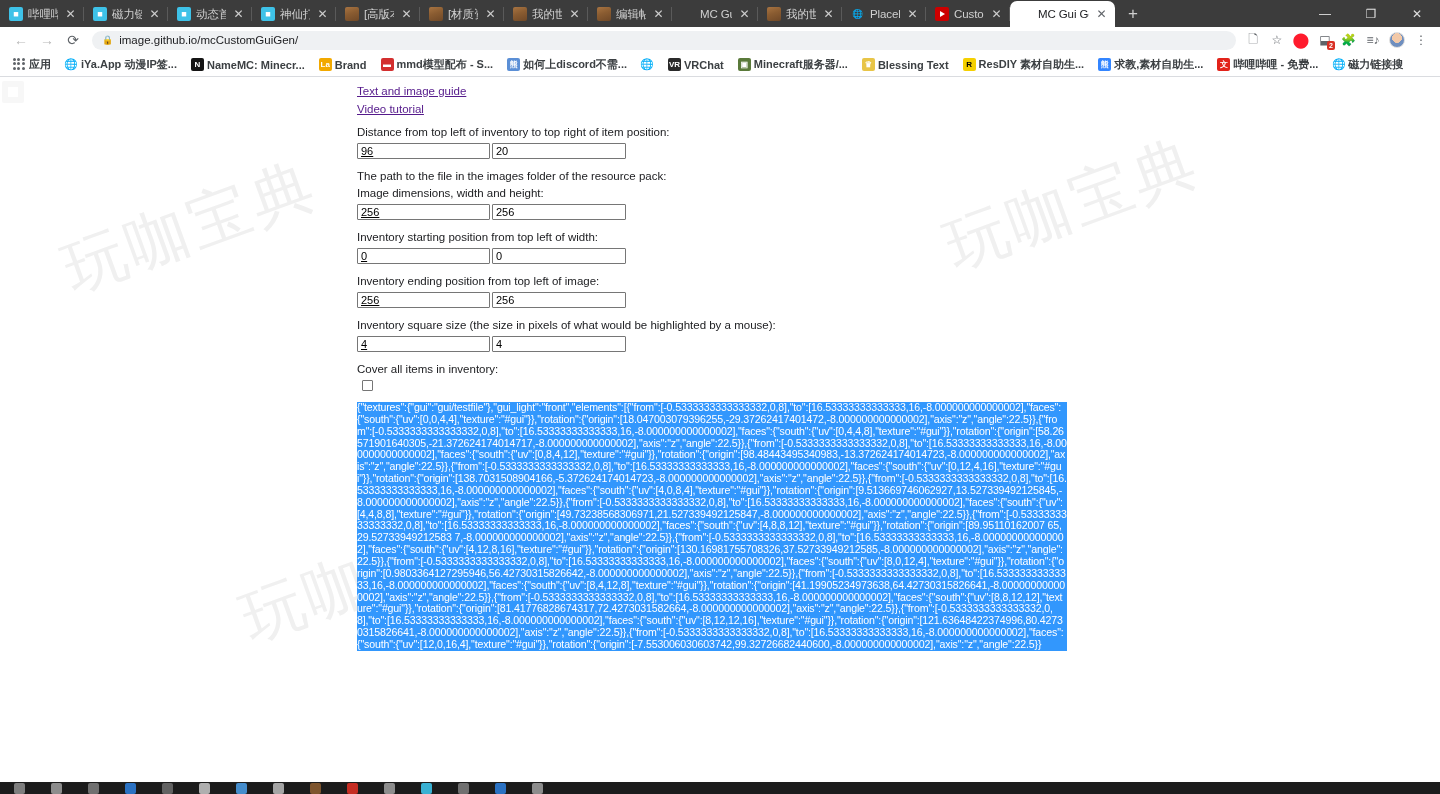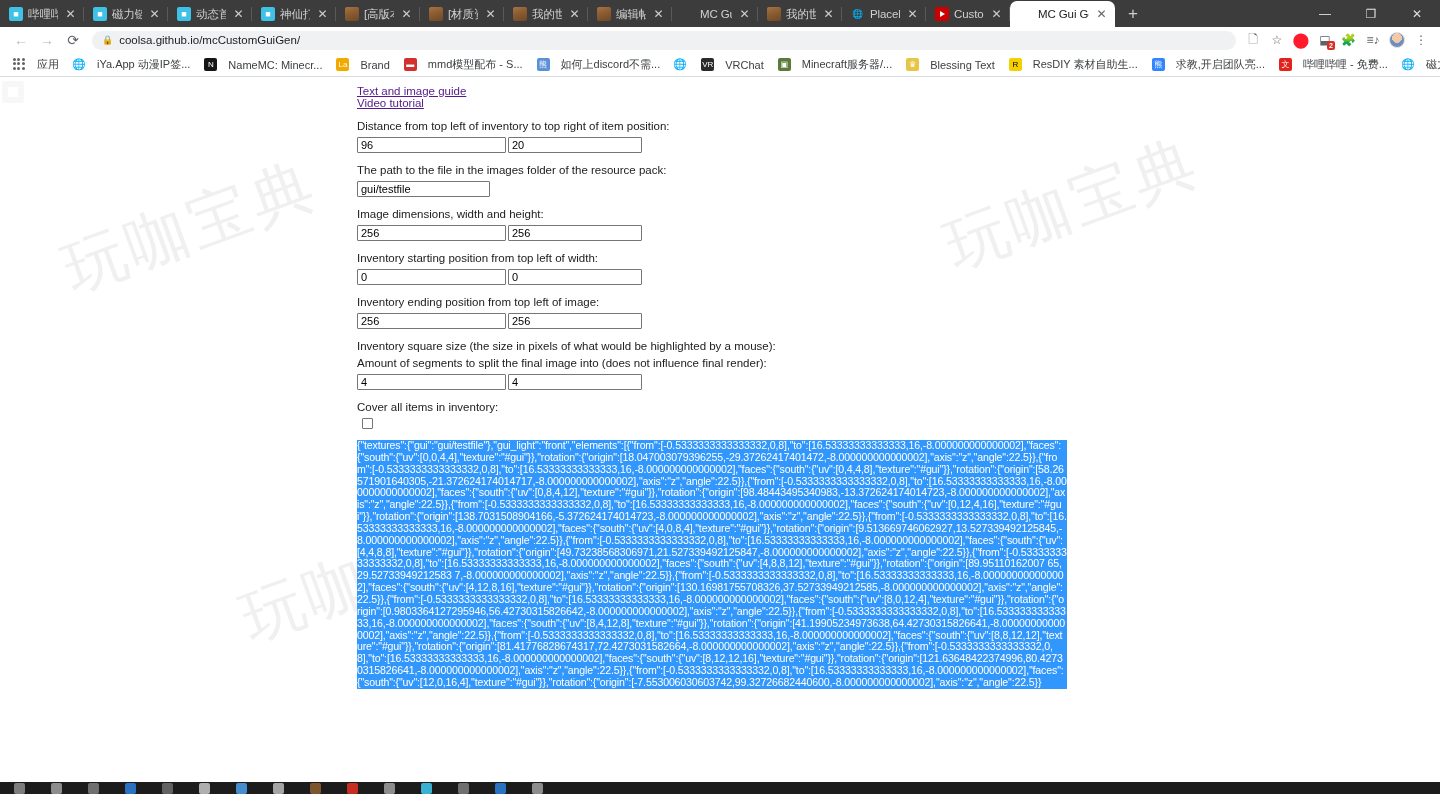--- a/index.html
+++ b/index.html
@@ -111,22 +111,22 @@
     background: radial-gradient(circle at 50% 35%, #f3c9a8 0 42%, #6f8fbf 43% 100%);
     border:1px solid #ddd;
   }
 
   .bookmarks {
     height: 24px; background:#fff; display:flex; align-items:center;
     padding: 0 6px; gap: 0px; border-bottom: 1px solid #dadce0;
     overflow:hidden; white-space:nowrap;
   }
   .bm {
-    display:flex; align-items:center; gap:11px; padding: 0 7px; height:20px;
-    font-size:11px; color:#3c4043; flex:0 0 auto; border-radius:4px;
+    display:flex; align-items:center; gap:3px; padding: 0 7px; height:20px;
+    font-size:11px; color:#3c4043; flex:0 0 auto; border-radius:4px;font-weight:bold;
   }
   .bm .ico {
     width:13px;height:13px;flex:0 0 13px;border-radius:2px;
     display:flex;align-items:center;justify-content:center;font-size:8px;color:#fff;line-height:1;
   }
   .bm .lbl { max-width:130px; overflow:hidden; text-overflow:ellipsis; white-space:nowrap; }
   .apps-grid {
     width:13px;height:13px; display:grid; grid-template-columns:repeat(3,3px);
     grid-template-rows:repeat(3,3px); gap:1.4px;
   }
@@ -151,36 +151,36 @@
     background:#f7f7f7; border-radius:2px;
   }
   .brokenimg::after {
     content:""; position:absolute; left:6px; top:6px; width:10px; height:10px; background:#fff;
   }
 
   .content { position:absolute; left:357px; top:8px; width:1060px; }
 
   .guide-link {
     display:block; color:#551a8b; text-decoration:underline;
-    font-size:11.5px; width:fit-content;
+    font-size:11.5px; margin-bottom:6px; width:fit-content;
     font-family:"Liberation Sans", sans-serif;
   }
   .guide-link.second { margin-bottom:11px; }
 
   .field-label {
     font-size:11.5px; color:#202124; margin: 0 0 5px 0;
     font-family:"Liberation Sans", sans-serif;
   }
   .row { display:flex; gap:2px; margin-bottom:11px; }
   .txt {
     height:16px; border:1px solid #767676; background:#fff; border-radius:1px;
     font-size:11px; padding:0 3px; color:#000;
     font-family:"Liberation Sans", sans-serif; outline:none;
   }
-  .txt.w133 { width:149px; }
+  .txt.w133 { width:133px;text-decoration:underline; }
   .txt.w134 { width:134px; }
   .txt.path { width:133px; }
 
   .cb {
     width:11px;height:11px;border:1px solid #767676;background:#fff;border-radius:1px;
     display:block; margin: 0 0 6px 5px;
   }
   .genbtn {
     display:inline-block; font-size:11px; padding:2px 7px;
     border:1px solid #a0a0a0; border-radius:2px;
@@ -309,21 +309,21 @@
       <div>✕</div>
     </div>
   </div>
 
   <div class="toolbar">
     <div class="navbtn dis">←</div>
     <div class="navbtn dis">→</div>
     <div class="navbtn">⟳</div>
     <div class="omnibox">
       <span class="lock">🔒</span>
-      <span>coolsa.github.io/mcCustomGuiGen/</span>
+      <span>image.github.io/mcCustomGuiGen/</span>
     </div>
     <div class="toolbar-icons">
       <div class="tbicon">🗋</div>
       <div class="tbicon">☆</div>
       <div class="tbicon opera">⬤</div>
       <div class="tbicon">⬓<span class="badge">2</span></div>
       <div class="tbicon">🧩</div>
       <div class="tbicon">≡♪</div>
       <div class="tbicon">
           <span class="avatar"></span>
@@ -382,21 +382,21 @@
         <div class="bm">
           <span class="ico" style="background: rgb(232, 197, 71);">♛</span>
           <span class="lbl">Blessing Text</span>
         </div>
         <div class="bm">
           <span class="ico" style="background: rgb(245, 208, 0); color: rgb(0, 0, 0);">R</span>
           <span class="lbl">ResDIY 素材自助生...</span>
         </div>
         <div class="bm">
           <span class="ico" style="background: rgb(51, 133, 255);">熊</span>
-          <span class="lbl">求教,开启团队亮...</span>
+          <span class="lbl">求教,素材自助生...</span>
         </div>
         <div class="bm">
           <span class="ico" style="background: rgb(226, 35, 26);">文</span>
           <span class="lbl">哔哩哔哩 - 免费...</span>
         </div>
         <div class="bm">
           <span class="ico" style="background: transparent; color: rgb(74, 144, 217); font-size: 11px;">🌐</span>
           <span class="lbl">磁力链接搜</span>
         </div>
         <div class="bm"></div>
@@ -415,40 +415,36 @@
       <a class="guide-link" href="#">Text and image guide</a>
       <a class="guide-link second" href="#">Video tutorial</a>
 
       <div id="fields-host">
           <div class="field-label">Distance from top left of inventory to top right of item position:</div>
           <div class="row">
             <input type="text" class="txt w133" value="96" style="">
             <input type="text" class="txt w134" value="20" style="">
           </div>
           <div class="field-label">The path to the file in the images folder of the resource pack:</div>
-          <div class="row">
-            <input type="text" class="txt path" value="gui/testfile" style="">
-          </div>
           <div class="field-label">Image dimensions, width and height:</div>
           <div class="row">
             <input type="text" class="txt w133" value="256" style="">
             <input type="text" class="txt w134" value="256" style="">
           </div>
           <div class="field-label">Inventory starting position from top left of width:</div>
           <div class="row">
             <input type="text" class="txt w133" value="0" style="">
             <input type="text" class="txt w134" value="0" style="">
           </div>
           <div class="field-label">Inventory ending position from top left of image:</div>
           <div class="row">
             <input type="text" class="txt w133" value="256" style="">
             <input type="text" class="txt w134" value="256" style="">
           </div>
           <div class="field-label">Inventory square size (the size in pixels of what would be highlighted by a mouse):</div>
-          <div class="field-label">Amount of segments to split the final image into (does not influence final render):</div>
           <div class="row">
             <input type="text" class="txt w133" value="4" style="">
             <input type="text" class="txt w134" value="4" style="">
           </div>
         </div>
 
       <div class="field-label">Cover all items in inventory:</div>
       <span class="cb"></span>
 
       <div class="jsonout">{"textures":{"gui":"gui/testfile"},"gui_light":"front","elements":[{"from":[-0.5333333333333332,0,8],"to":[16.53333333333333,16,-8.000000000000002],"faces":{"south":{"uv":[0,0,4,4],"texture":"#gui"}},"rotation":{"origin":[18.047003079396255,-29.37262417401472,-8.000000000000002],"axis":"z","angle":22.5}},{"from":[-0.5333333333333332,0,8],"to":[16.53333333333333,16,-8.000000000000002],"faces":{"south":{"uv":[0,4,4,8],"texture":"#gui"}},"rotation":{"origin":[58.26571901640305,-21.372624174014717,-8.000000000000002],"axis":"z","angle":22.5}},{"from":[-0.5333333333333332,0,8],"to":[16.53333333333333,16,-8.000000000000002],"faces":{"south":{"uv":[0,8,4,12],"texture":"#gui"}},"rotation":{"origin":[98.48443495340983,-13.372624174014723,-8.000000000000002],"axis":"z","angle":22.5}},{"from":[-0.5333333333333332,0,8],"to":[16.53333333333333,16,-8.000000000000002],"faces":{"south":{"uv":[0,12,4,16],"texture":"#gui"}},"rotation":{"origin":[138.7031508904166,-5.372624174014723,-8.000000000000002],"axis":"z","angle":22.5}},{"from":[-0.5333333333333332,0,8],"to":[16.53333333333333,16,-8.000000000000002],"faces":{"south":{"uv":[4,0,8,4],"texture":"#gui"}},"rotation":{"origin":[9.513669746062927,13.527339492125845,-8.000000000000002],"axis":"z","angle":22.5}},{"from":[-0.5333333333333332,0,8],"to":[16.53333333333333,16,-8.000000000000002],"faces":{"south":{"uv":[4,4,8,8],"texture":"#gui"}},"rotation":{"origin":[49.73238568306971,21.527339492125847,-8.000000000000002],"axis":"z","angle":22.5}},{"from":[-0.5333333333333332,0,8],"to":[16.53333333333333,16,-8.000000000000002],"faces":{"south":{"uv":[4,8,8,12],"texture":"#gui"}},"rotation":{"origin":[89.95110162007 65,29.52733949212583 7,-8.000000000000002],"axis":"z","angle":22.5}},{"from":[-0.5333333333333332,0,8],"to":[16.53333333333333,16,-8.000000000000002],"faces":{"south":{"uv":[4,12,8,16],"texture":"#gui"}},"rotation":{"origin":[130.16981755708326,37.52733949212585,-8.000000000000002],"axis":"z","angle":22.5}},{"from":[-0.5333333333333332,0,8],"to":[16.53333333333333,16,-8.000000000000002],"faces":{"south":{"uv":[8,0,12,4],"texture":"#gui"}},"rotation":{"origin":[0.9803364127295946,56.42730315826642,-8.000000000000002],"axis":"z","angle":22.5}},{"from":[-0.5333333333333332,0,8],"to":[16.53333333333333,16,-8.000000000000002],"faces":{"south":{"uv":[8,4,12,8],"texture":"#gui"}},"rotation":{"origin":[41.19905234973638,64.42730315826641,-8.000000000000002],"axis":"z","angle":22.5}},{"from":[-0.5333333333333332,0,8],"to":[16.53333333333333,16,-8.000000000000002],"faces":{"south":{"uv":[8,8,12,12],"texture":"#gui"}},"rotation":{"origin":[81.41776828674317,72.4273031582664,-8.000000000000002],"axis":"z","angle":22.5}},{"from":[-0.5333333333333332,0,8],"to":[16.53333333333333,16,-8.000000000000002],"faces":{"south":{"uv":[8,12,12,16],"texture":"#gui"}},"rotation":{"origin":[121.63648422374996,80.42730315826641,-8.000000000000002],"axis":"z","angle":22.5}},{"from":[-0.5333333333333332,0,8],"to":[16.53333333333333,16,-8.000000000000002],"faces":{"south":{"uv":[12,0,16,4],"texture":"#gui"}},"rotation":{"origin":[-7.553006030603742,99.32726682440600,-8.000000000000002],"axis":"z","angle":22.5}}</div>

